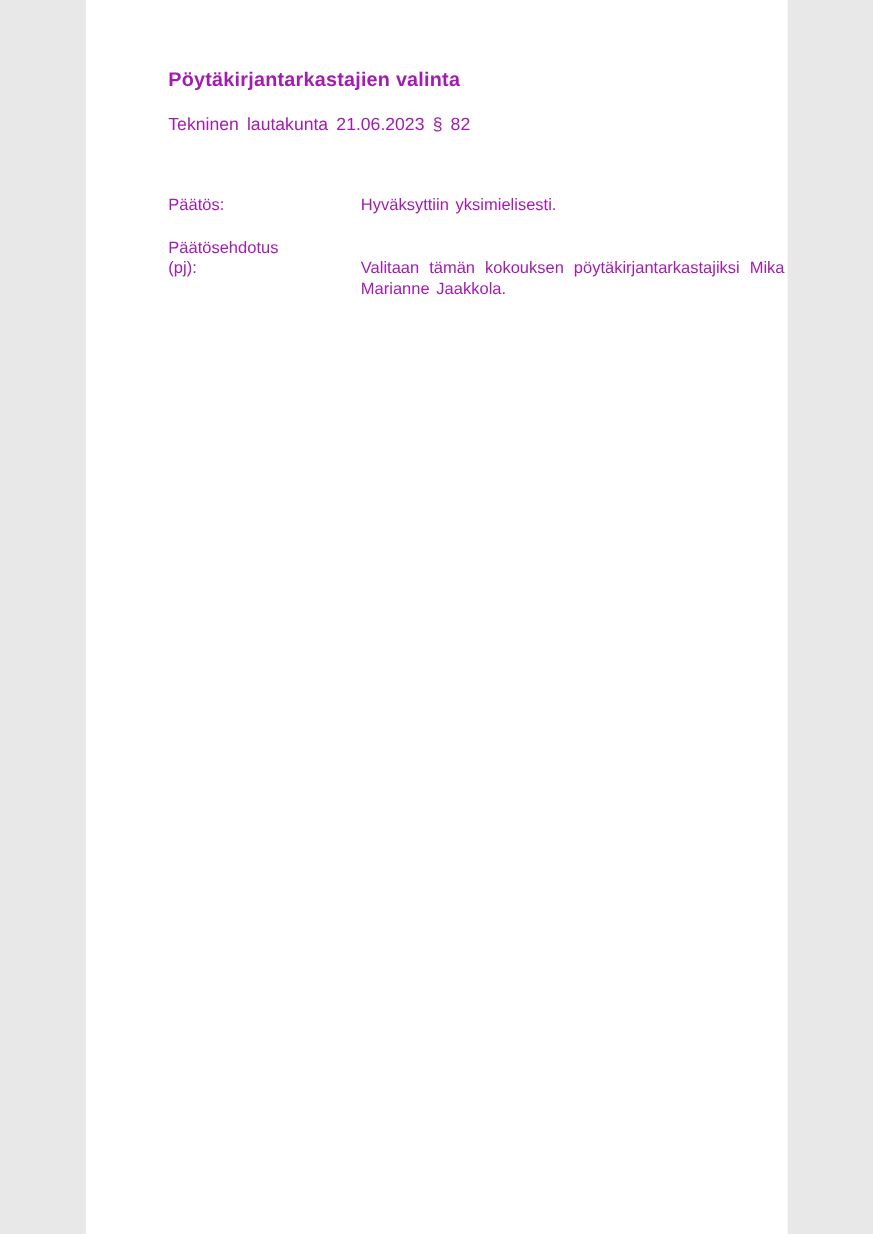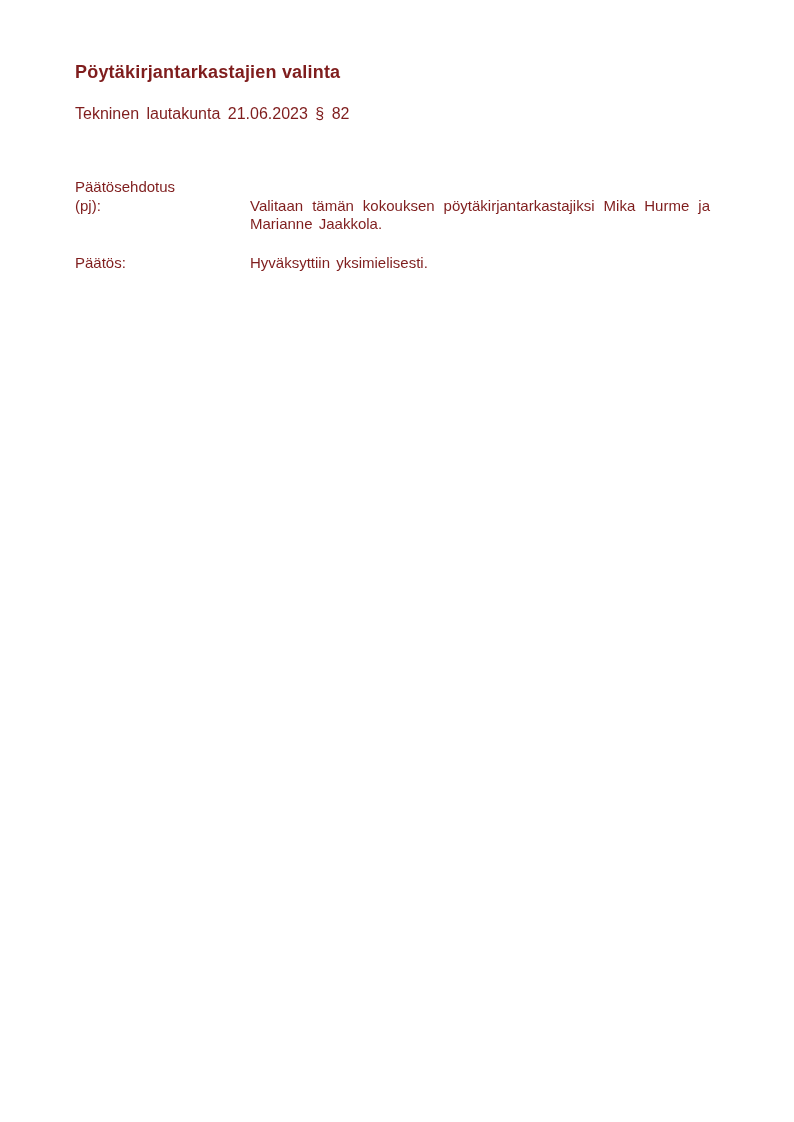--- a/index.html
+++ b/index.html
@@ -2,26 +2,26 @@
 <html><head>
 <meta charset="utf-8">
 <style>
   html, body {
     margin: 0;
     padding: 0;
     background: #e8e8e8;
   }
   .page {
     position: relative;
-    width: 794px;
+    width: 638px;
     height: 1122px;
     margin: 0 auto;
     background: #ffffff;
     font-family: "Liberation Sans", "DejaVu Sans", sans-serif;
-    color: #7f1d1d;
+    color: #a21caf;
     overflow: hidden;
   }
   .section-title {
     position: absolute;
     left: 75px;
     top: 62px;
     margin: 0;
     font-size: 18px;
     line-height: 21px;
     font-weight: 700;
@@ -73,27 +73,27 @@
 
 <div class="page">
 
   <h1 class="section-title">Pöytäkirjantarkastajien valinta</h1>
 
   <p class="committee-line">Tekninen lautakunta 21.06.2023 § 82</p>
 
   <div class="decision-block">
 
     <div class="decision-row">
+      <div class="label-col">Päätös:</div>
+      <div class="content-col">Hyväksyttiin yksimielisesti.</div>
+    </div>
+
+    <div class="decision-row">
       <div class="label-col">
         <span>Päätösehdotus</span><br>
         <span>(pj):</span>
       </div>
       <div class="content-col content-offset-one-line">Valitaan tämän kokouksen pöytäkirjantarkastajiksi Mika Hurme ja Marianne Jaakkola.</div>
     </div>
 
-    <div class="decision-row">
-      <div class="label-col">Päätös:</div>
-      <div class="content-col">Hyväksyttiin yksimielisesti.</div>
-    </div>
-
   </div>
 
 </div>
 
 </body></html>

